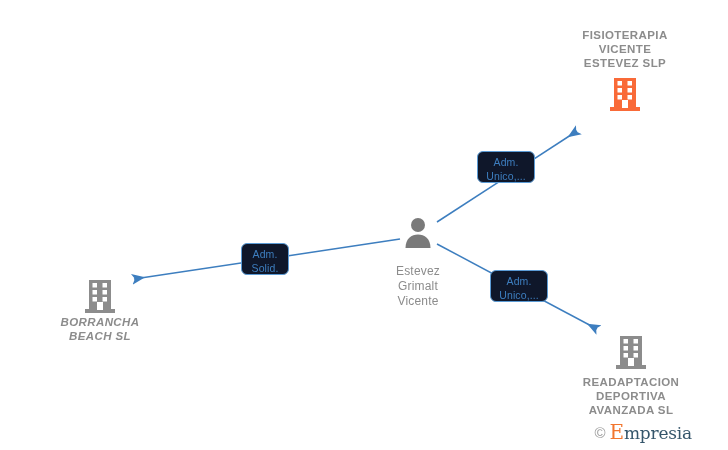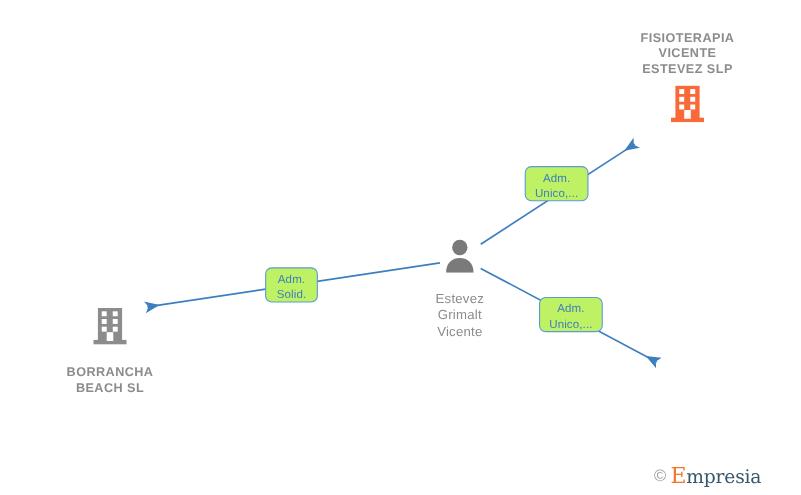--- a/index.html
+++ b/index.html
@@ -56,21 +56,21 @@
     display: block;
     margin: 0 auto;
   }
 
   
   .chip {
     position: absolute;
     box-sizing: border-box;
     border: 1.3px solid #5b9bd5;
     border-radius: 6px;
-    background: #bef264;
+    background: #0f172a;
     color: #3d7ebf;
     font-size: 10.5px;
     line-height: 14px;
     text-align: center;
     padding-top: 3px;
     white-space: pre-line;
     letter-spacing: 0.1px;
   }
 
   
@@ -148,24 +148,40 @@
       <rect x="6" y="2" width="22" height="30" fill="#8c8c8c"></rect>
       <rect x="2" y="31" width="30" height="4" fill="#8c8c8c"></rect>
       <rect x="9.5" y="5" width="4.5" height="4.5" fill="#ffffff"></rect>
       <rect x="19.5" y="5" width="4.5" height="4.5" fill="#ffffff"></rect>
       <rect x="9.5" y="12" width="4.5" height="4.5" fill="#ffffff"></rect>
       <rect x="19.5" y="12" width="4.5" height="4.5" fill="#ffffff"></rect>
       <rect x="9.5" y="19" width="4.5" height="4.5" fill="#ffffff"></rect>
       <rect x="19.5" y="19" width="4.5" height="4.5" fill="#ffffff"></rect>
       <rect x="14" y="24" width="6" height="8" fill="#ffffff"></rect>
     </svg>
-    <div class="node-label company" style="margin-top:18px;">BORRANCHA
+    <div class="node-label company" style="margin-top:1px;font-style:italic;">BORRANCHA
 BEACH  SL</div>
   </div>
 
+  <div class="node" style="left:565px; top:334px; width:132px;">
+    <svg class="bldg" width="34" height="36" viewBox="0 0 34 36">
+      <rect x="6" y="2" width="22" height="30" fill="#8c8c8c"></rect>
+      <rect x="2" y="31" width="30" height="4" fill="#8c8c8c"></rect>
+      <rect x="9.5" y="5" width="4.5" height="4.5" fill="#ffffff"></rect>
+      <rect x="19.5" y="5" width="4.5" height="4.5" fill="#ffffff"></rect>
+      <rect x="9.5" y="12" width="4.5" height="4.5" fill="#ffffff"></rect>
+      <rect x="19.5" y="12" width="4.5" height="4.5" fill="#ffffff"></rect>
+      <rect x="9.5" y="19" width="4.5" height="4.5" fill="#ffffff"></rect>
+      <rect x="19.5" y="19" width="4.5" height="4.5" fill="#ffffff"></rect>
+      <rect x="14" y="24" width="6" height="8" fill="#ffffff"></rect>
+    </svg>
+    <div class="node-label company" style="margin-top:5px;">READAPTACION
+DEPORTIVA
+AVANZADA  SL</div>
+  </div>
 
   <div class="chip" style="left:477px; top:151px; width:58px; height:32px;">Adm.
 Unico,...</div>
 
   <div class="chip" style="left:241px; top:243px; width:48px; height:32px;">Adm.
 Solid.</div>
 
   <div class="chip" style="left:490px; top:270px; width:58px; height:32px;">Adm.
 Unico,...</div>
 

